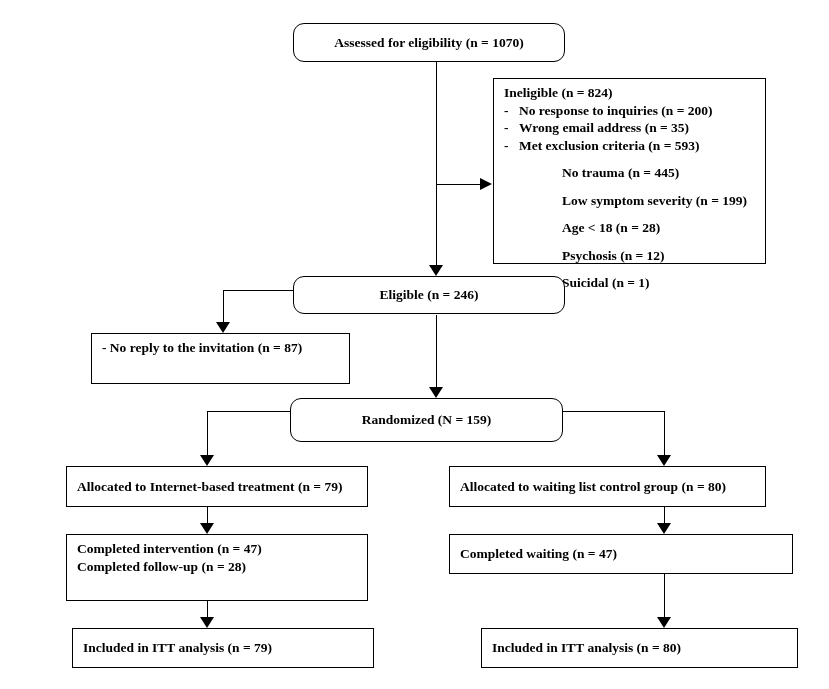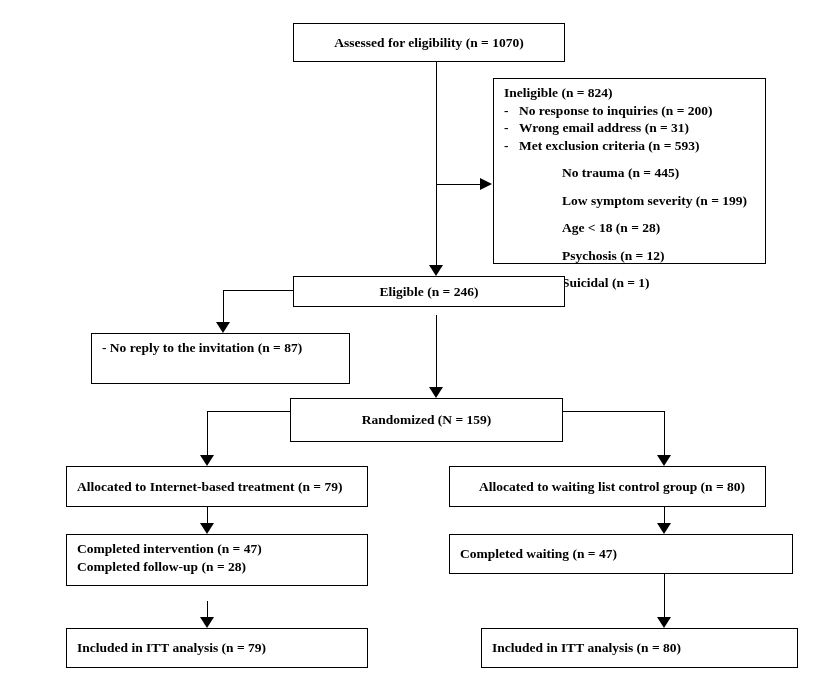--- a/index.html
+++ b/index.html
@@ -4,21 +4,21 @@
 <style>
   html,body{margin:0;padding:0;background:#ffffff;}
   .canvas{
     position:relative;width:829px;height:689px;background:#ffffff;overflow:hidden;
     font-family:"Liberation Serif","DejaVu Serif",serif;
     font-weight:bold;font-size:13.5px;color:#000;
   }
   .box{
     position:absolute;border:1.5px solid #000;background:#fff;box-sizing:border-box;
   }
-  .box.center{display:flex;align-items:center;justify-content:center;text-align:center;}
+  .box.center{display:flex;align-items:center;justify-content:center;text-align:center;border-radius:11px;}
   .box.leftmid{display:flex;align-items:center;justify-content:flex-start;padding-left:10px;padding-right:20px;}
   .box.toplines{padding:5px 10px;line-height:18px;}
   .ineligible-body{padding:5px 10px;line-height:17.5px;}
   .reason-row{display:flex;}
   .bullet{width:15px;flex:0 0 15px;}
   .detail-line{padding-left:58px;margin-top:10px;}
   .vline,.hline{position:absolute;background:#000;}
   .vline{width:1.5px;}
   .hline{height:1.5px;}
   .arrow-down{
@@ -43,64 +43,64 @@
 
   <div class="box" style="left:493px;top:78px;width:273px;height:186px;">
     <div class="ineligible-body">
       <div>Ineligible (n = 824)</div>
       <div class="reason-row">
         <span class="bullet">-</span>
         <span>No response to inquiries (n = 200)</span>
       </div>
       <div class="reason-row">
         <span class="bullet">-</span>
-        <span>Wrong email address (n = 31)</span>
+        <span>Wrong email address (n = 35)</span>
       </div>
       <div class="reason-row">
         <span class="bullet">-</span>
         <span>Met exclusion criteria (n = 593)</span>
       </div>
       <div class="detail-line">No trauma (n = 445)</div>
       <div class="detail-line">Low symptom severity (n = 199)</div>
       <div class="detail-line">Age &lt; 18 (n = 28)</div>
       <div class="detail-line">Psychosis (n = 12)</div>
       <div class="detail-line">Suicidal (n = 1)</div>
     </div>
   </div>
 
-  <div class="box center" style="left:293px;top:276px;width:272px;height:31px;font-family:Liberation Serif, serif;">
+  <div class="box center" style="left:293px;top:276px;width:272px;height:38px;font-family:Liberation Serif, serif;">
     <span>Eligible (n = 246)</span>
   </div>
 
   <div class="box toplines" style="left:91px;top:333px;width:259px;height:51px;">
     <div>- No reply to the invitation (n = 87)</div>
   </div>
 
   <div class="box center" style="left:290px;top:398px;width:273px;height:44px;">
     <span>Randomized (N = 159)</span>
   </div>
 
   <div class="box leftmid" style="left:66px;top:466px;width:302px;height:41px;">
     <span>Allocated to Internet-based treatment (n = 79)</span>
   </div>
 
-  <div class="box leftmid" style="left:449px;top:466px;width:317px;height:41px;justify-content:flex-end;">
+  <div class="box leftmid" style="left:449px;top:466px;width:317px;height:41px;">
     <span>Allocated to waiting list control group (n = 80)</span>
   </div>
 
-  <div class="box toplines" style="left:66px;top:534px;width:302px;height:52px;">
+  <div class="box toplines" style="left:66px;top:534px;width:302px;height:67px;">
     <div>Completed intervention (n = 47)</div>
     <div>Completed follow-up (n = 28)</div>
   </div>
 
   <div class="box leftmid" style="left:449px;top:534px;width:344px;height:40px;">
     <span>Completed waiting (n = 47)</span>
   </div>
 
-  <div class="box leftmid" style="left:66px;top:628px;width:302px;height:40px;">
+  <div class="box leftmid" style="left:72px;top:628px;width:302px;height:40px;">
     <span>Included in ITT analysis (n = 79)</span>
   </div>
 
   <div class="box leftmid" style="left:449px;top:628px;width:317px;height:40px;margin-left:32px;">
     <span>Included in ITT analysis (n = 80)</span>
   </div>
 
   <div class="vline" style="left:435.5px;top:62px;height:204px;"></div>
   <div class="arrow-down" style="left:429px;top:265px;"></div>
 

